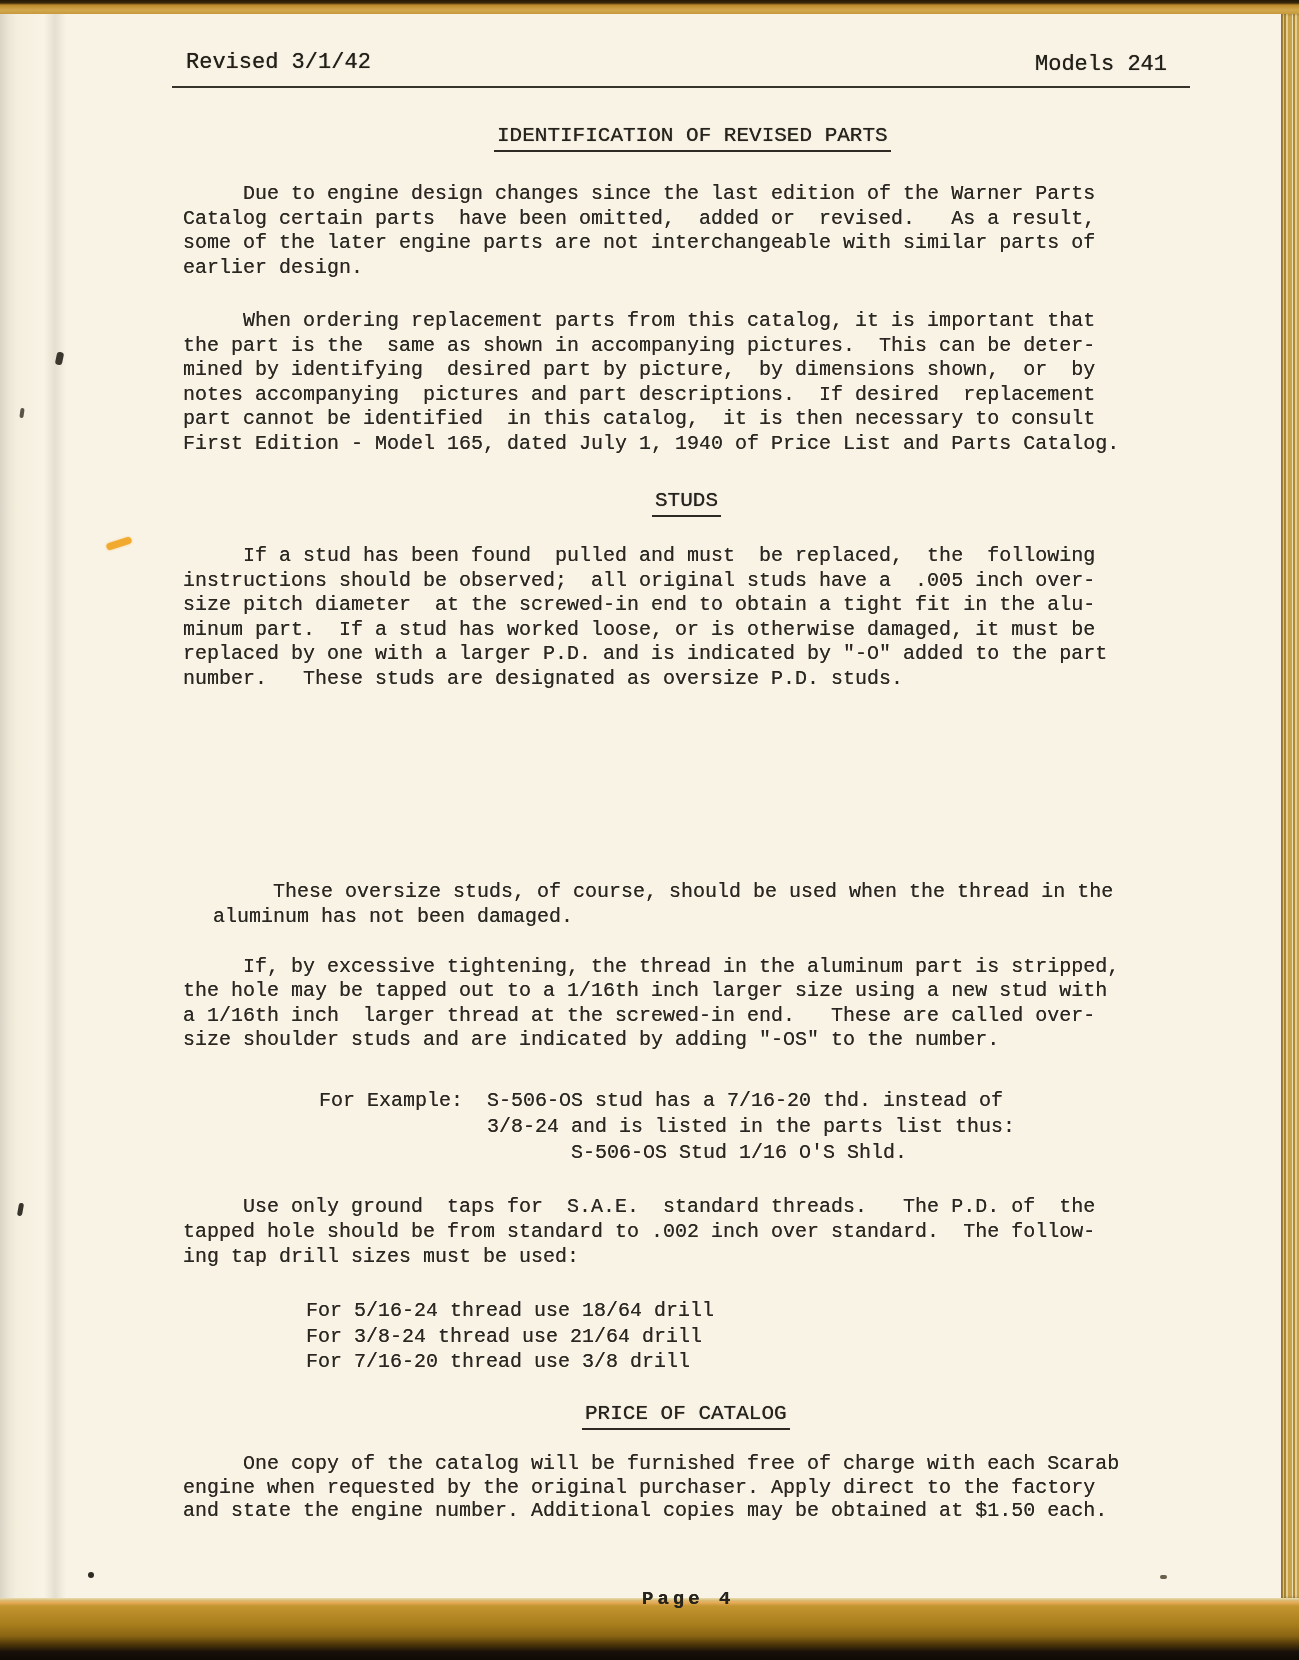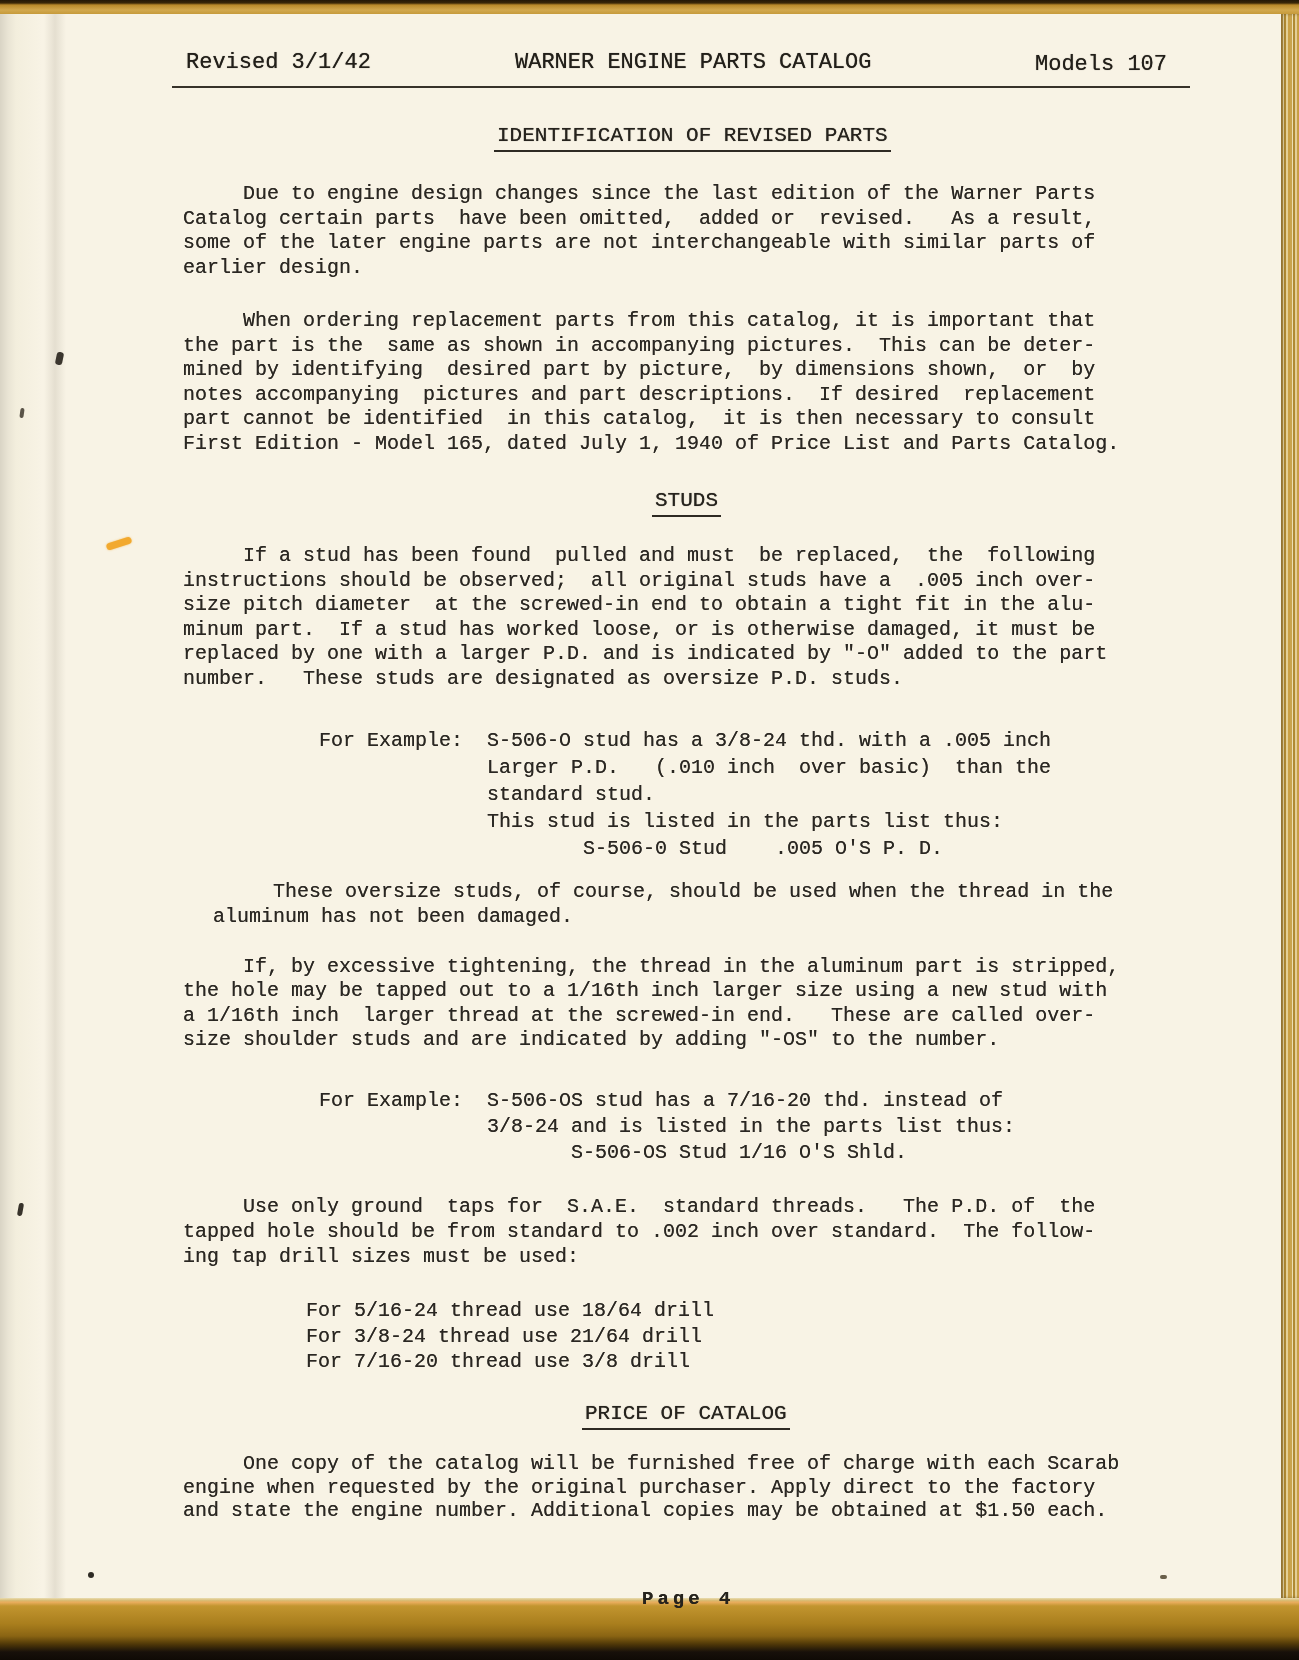--- a/index.html
+++ b/index.html
@@ -40,22 +40,21 @@
 <body>
 
 <div id="stage">
 
   <div class="cover-top"></div>
   <div class="paper"></div>
   <div class="page-edges"></div>
   <div class="cover-bottom"></div>
 
   <div class="hdr" style="top:50px;left:186px;">Revised 3/1/42</div>
-  <div class="hdr" style="top:50px;left:515px;">WARNER ENGINE PARTS CATALOG</div>
-  <div class="hdr" style="top:52px;left:1035px;">Models 107</div>
+  <div class="hdr" style="top:52px;left:1035px;">Models 241</div>
   <div class="rule" style="top:86px;left:172px;width:1018px;"></div>
 
   <div class="heading" style="top:123px;left:494px;">IDENTIFICATION OF REVISED PARTS</div>
   <div class="txt" style="top:182px;left:183px;">     Due to engine design changes since the last edition of the Warner Parts
 Catalog certain parts  have been omitted,  added or  revised.   As a result,
 some of the later engine parts are not interchangeable with similar parts of
 earlier design.</div>
   <div class="txt" style="top:309px;left:183px;">     When ordering replacement parts from this catalog, it is important that
 the part is the  same as shown in accompanying pictures.  This can be deter-
 mined by identifying  desired part by picture,  by dimensions shown,  or  by
@@ -63,25 +62,20 @@
 part cannot be identified  in this catalog,  it is then necessary to consult
 First Edition - Model 165, dated July 1, 1940 of Price List and Parts Catalog.</div>
 
   <div class="heading" style="top:488px;left:652px;">STUDS</div>
   <div class="txt" style="top:544px;left:183px;">     If a stud has been found  pulled and must  be replaced,  the  following
 instructions should be observed;  all original studs have a  .005 inch over-
 size pitch diameter  at the screwed-in end to obtain a tight fit in the alu-
 minum part.  If a stud has worked loose, or is otherwise damaged, it must be
 replaced by one with a larger P.D. and is indicated by "-O" added to the part
 number.   These studs are designated as oversize P.D. studs.</div>
-  <div class="txt" style="top:727px;left:319px;line-height:27px;">For Example:  S-506-O stud has a 3/8-24 thd. with a .005 inch
-              Larger P.D.   (.010 inch  over basic)  than the
-              standard stud.
-              This stud is listed in the parts list thus:
-                      S-506-0 Stud    .005 O'S P. D.</div>
   <div class="txt" style="top:880px;left:183px;margin-left:30px;">     These oversize studs, of course, should be used when the thread in the
 aluminum has not been damaged.</div>
   <div class="txt" style="top:955px;left:183px;line-height:24.4px;">     If, by excessive tightening, the thread in the aluminum part is stripped,
 the hole may be tapped out to a 1/16th inch larger size using a new stud with
 a 1/16th inch  larger thread at the screwed-in end.   These are called over-
 size shoulder studs and are indicated by adding "-OS" to the number.</div>
   <div class="txt" style="top:1088px;left:319px;line-height:26px;">For Example:  S-506-OS stud has a 7/16-20 thd. instead of
               3/8-24 and is listed in the parts list thus:
                      S-506-OS Stud 1/16 O'S Shld.</div>
   <div class="txt" style="top:1194px;left:183px;line-height:25px;">     Use only ground  taps for  S.A.E.  standard threads.   The P.D. of  the

